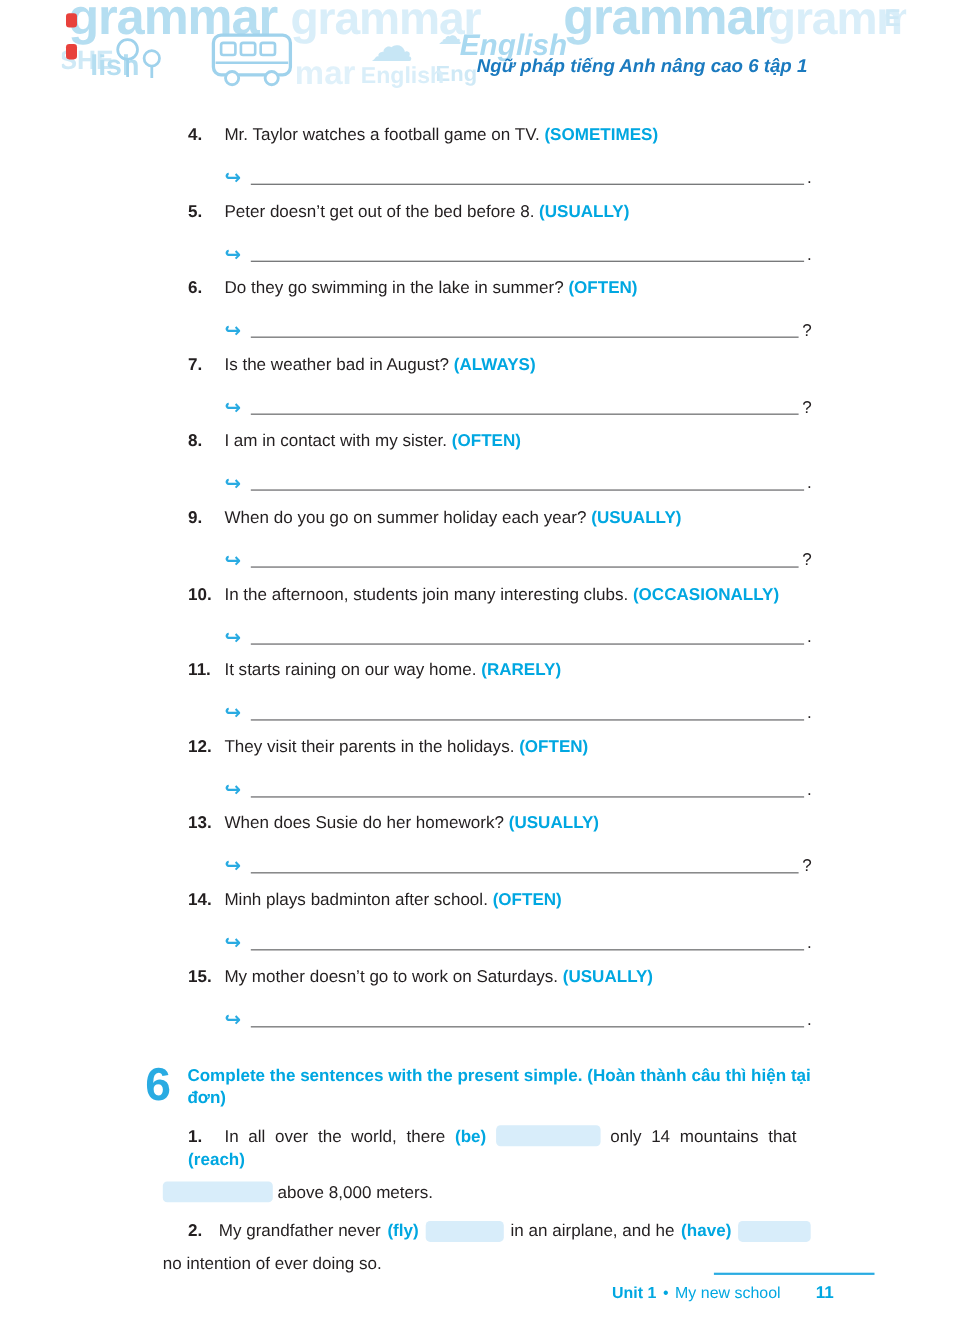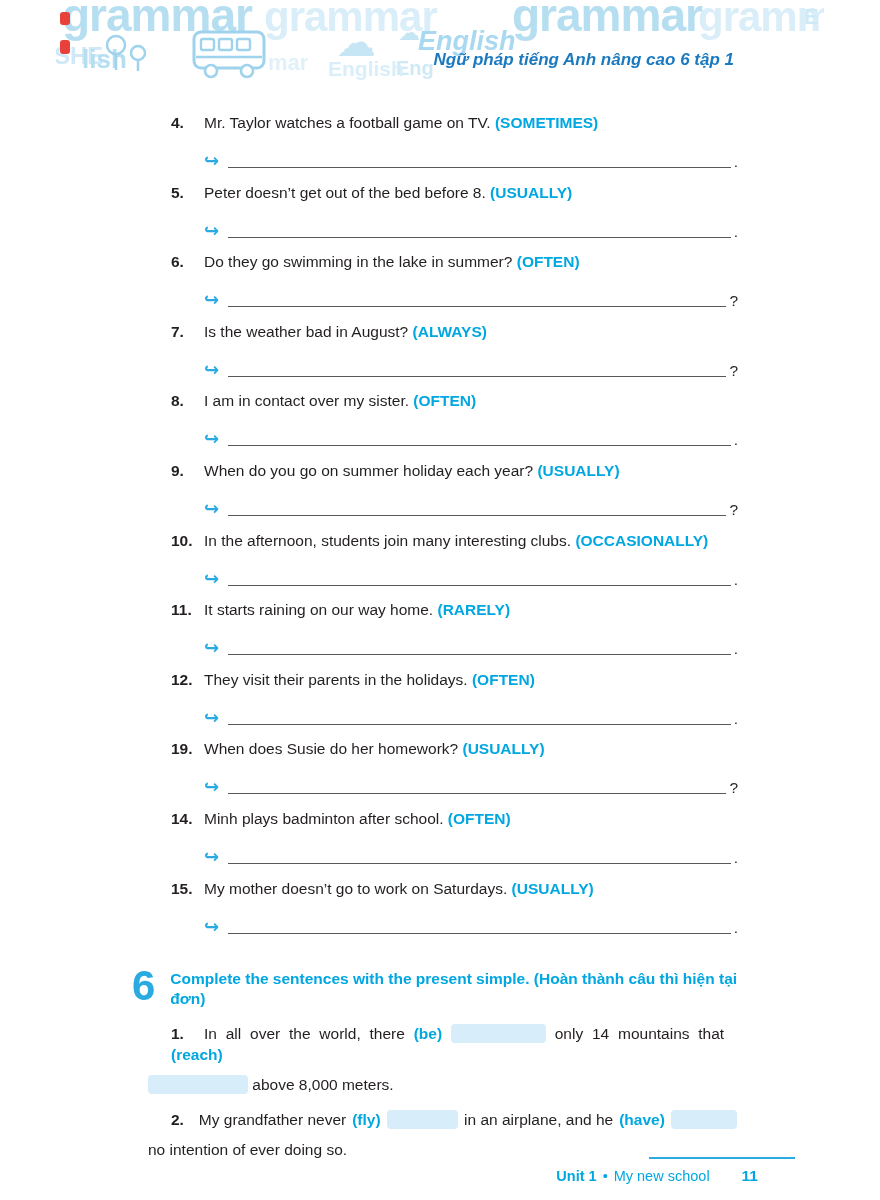--- a/index.html
+++ b/index.html
@@ -27,21 +27,21 @@
   .wm-g1{left:6px;top:-8px;font-size:46px;color:var(--wm-strong);letter-spacing:-1px;}
   .wm-g2{left:208px;top:-4px;font-size:42px;color:var(--wm-light);letter-spacing:-1px;}
   .wm-g3{left:456px;top:-8px;font-size:46px;color:var(--wm-strong);letter-spacing:-1px;}
   .wm-g4{left:642px;top:-4px;font-size:42px;color:var(--wm-light);letter-spacing:-1px;}
   .wm-engl{left:748px;top:6px;font-size:22px;color:var(--wm-pale);letter-spacing:9px;}
   .wm-english1{left:362px;top:28px;font-size:27px;font-style:italic;color:#a9d9f0;}
   .wm-eng{left:340px;top:58px;font-size:20px;color:var(--wm-pale);text-align:right;}
   .wm-english2{left:786px;top:34px;font-size:23px;font-style:italic;color:var(--wm-pale);}
   .wm-she{left:-2px;top:44px;font-size:24px;color:var(--wm-pale);}
   .wm-lish{left:26px;top:46px;font-size:26px;color:var(--wm-strong);}
-  .wm-mar{left:212px;top:52px;font-size:22px;color:#e0f1fa;}
+  .wm-mar{left:212px;top:52px;font-size:30px;color:#e0f1fa;}
   .wm-english3{left:272px;top:58px;font-size:21px;color:var(--wm-light);}
   .wm-lish2{left:840px;top:56px;font-size:21px;color:var(--wm-pale);}
   .corner-mark{position:absolute;background:var(--corner-red);border-radius:3px;}
   .corner-1{left:4px;top:12px;width:10px;height:13px;}
   .corner-2{left:4px;top:40px;width:10px;height:14px;}
   .hdr-icon{position:absolute;}
   .tree-icons{left:48px;top:34px;}
   .bus-icon{left:134px;top:28px;}
   .cloud-1{left:280px;top:22px;font-size:40px;color:#c7e6f5;line-height:1;font-weight:normal;}
   .cloud-2{left:342px;top:22px;font-size:22px;color:#c7e6f5;line-height:1;font-weight:normal;}
@@ -184,21 +184,21 @@
       <div class="a-line">
         <span class="arrow">↪</span>
         <span class="rule"></span>
         <span class="punct">?</span>
       </div>
     </div>
 
     <div class="item">
       <div class="s-line">
         <span class="num">8.</span>
-        <span class="s-text"><span>I am in contact over my sister.</span> <span class="adverb">(OFTEN)</span></span>
+        <span class="s-text"><span>I am in contact with my sister.</span> <span class="adverb">(OFTEN)</span></span>
       </div>
       <div class="a-line">
         <span class="arrow">↪</span>
         <span class="rule"></span>
         <span class="punct">.</span>
       </div>
     </div>
 
     <div class="item">
       <div class="s-line">
@@ -243,21 +243,21 @@
       </div>
       <div class="a-line">
         <span class="arrow">↪</span>
         <span class="rule"></span>
         <span class="punct">.</span>
       </div>
     </div>
 
     <div class="item">
       <div class="s-line">
-        <span class="num">19.</span>
+        <span class="num">13.</span>
         <span class="s-text"><span>When does Susie do her homework?</span> <span class="adverb">(USUALLY)</span></span>
       </div>
       <div class="a-line">
         <span class="arrow">↪</span>
         <span class="rule"></span>
         <span class="punct">?</span>
       </div>
     </div>
 
     <div class="item">

